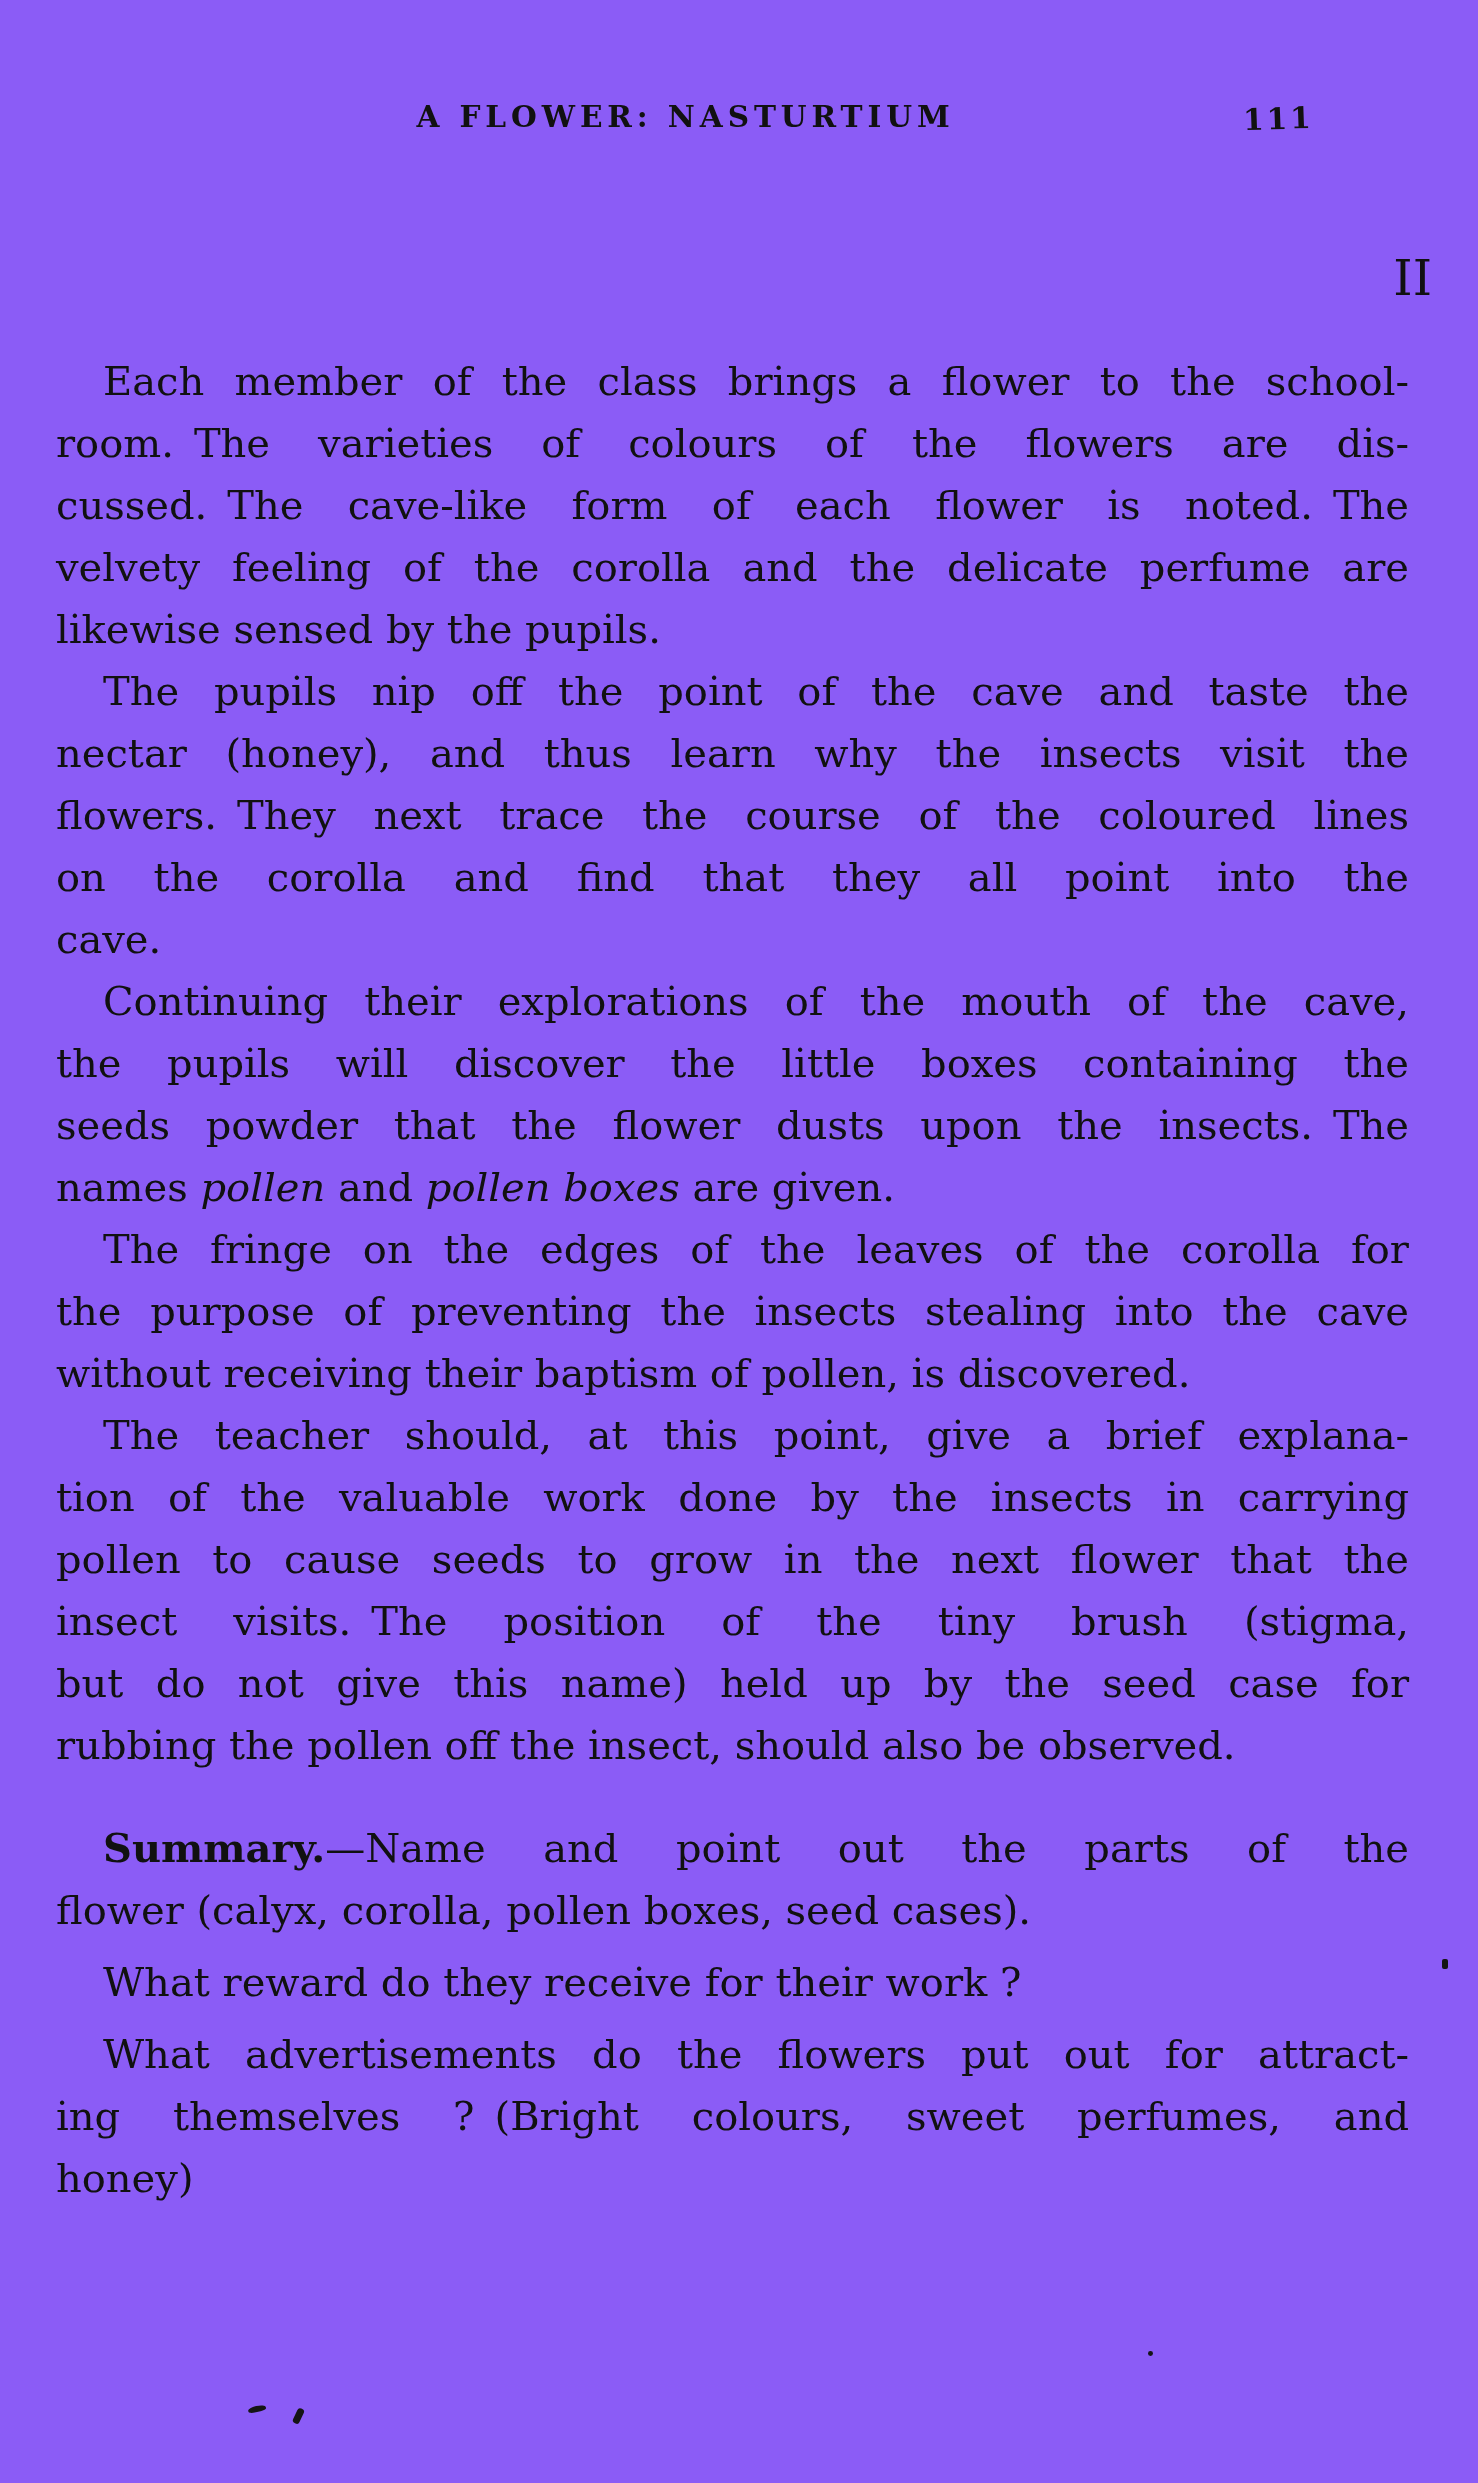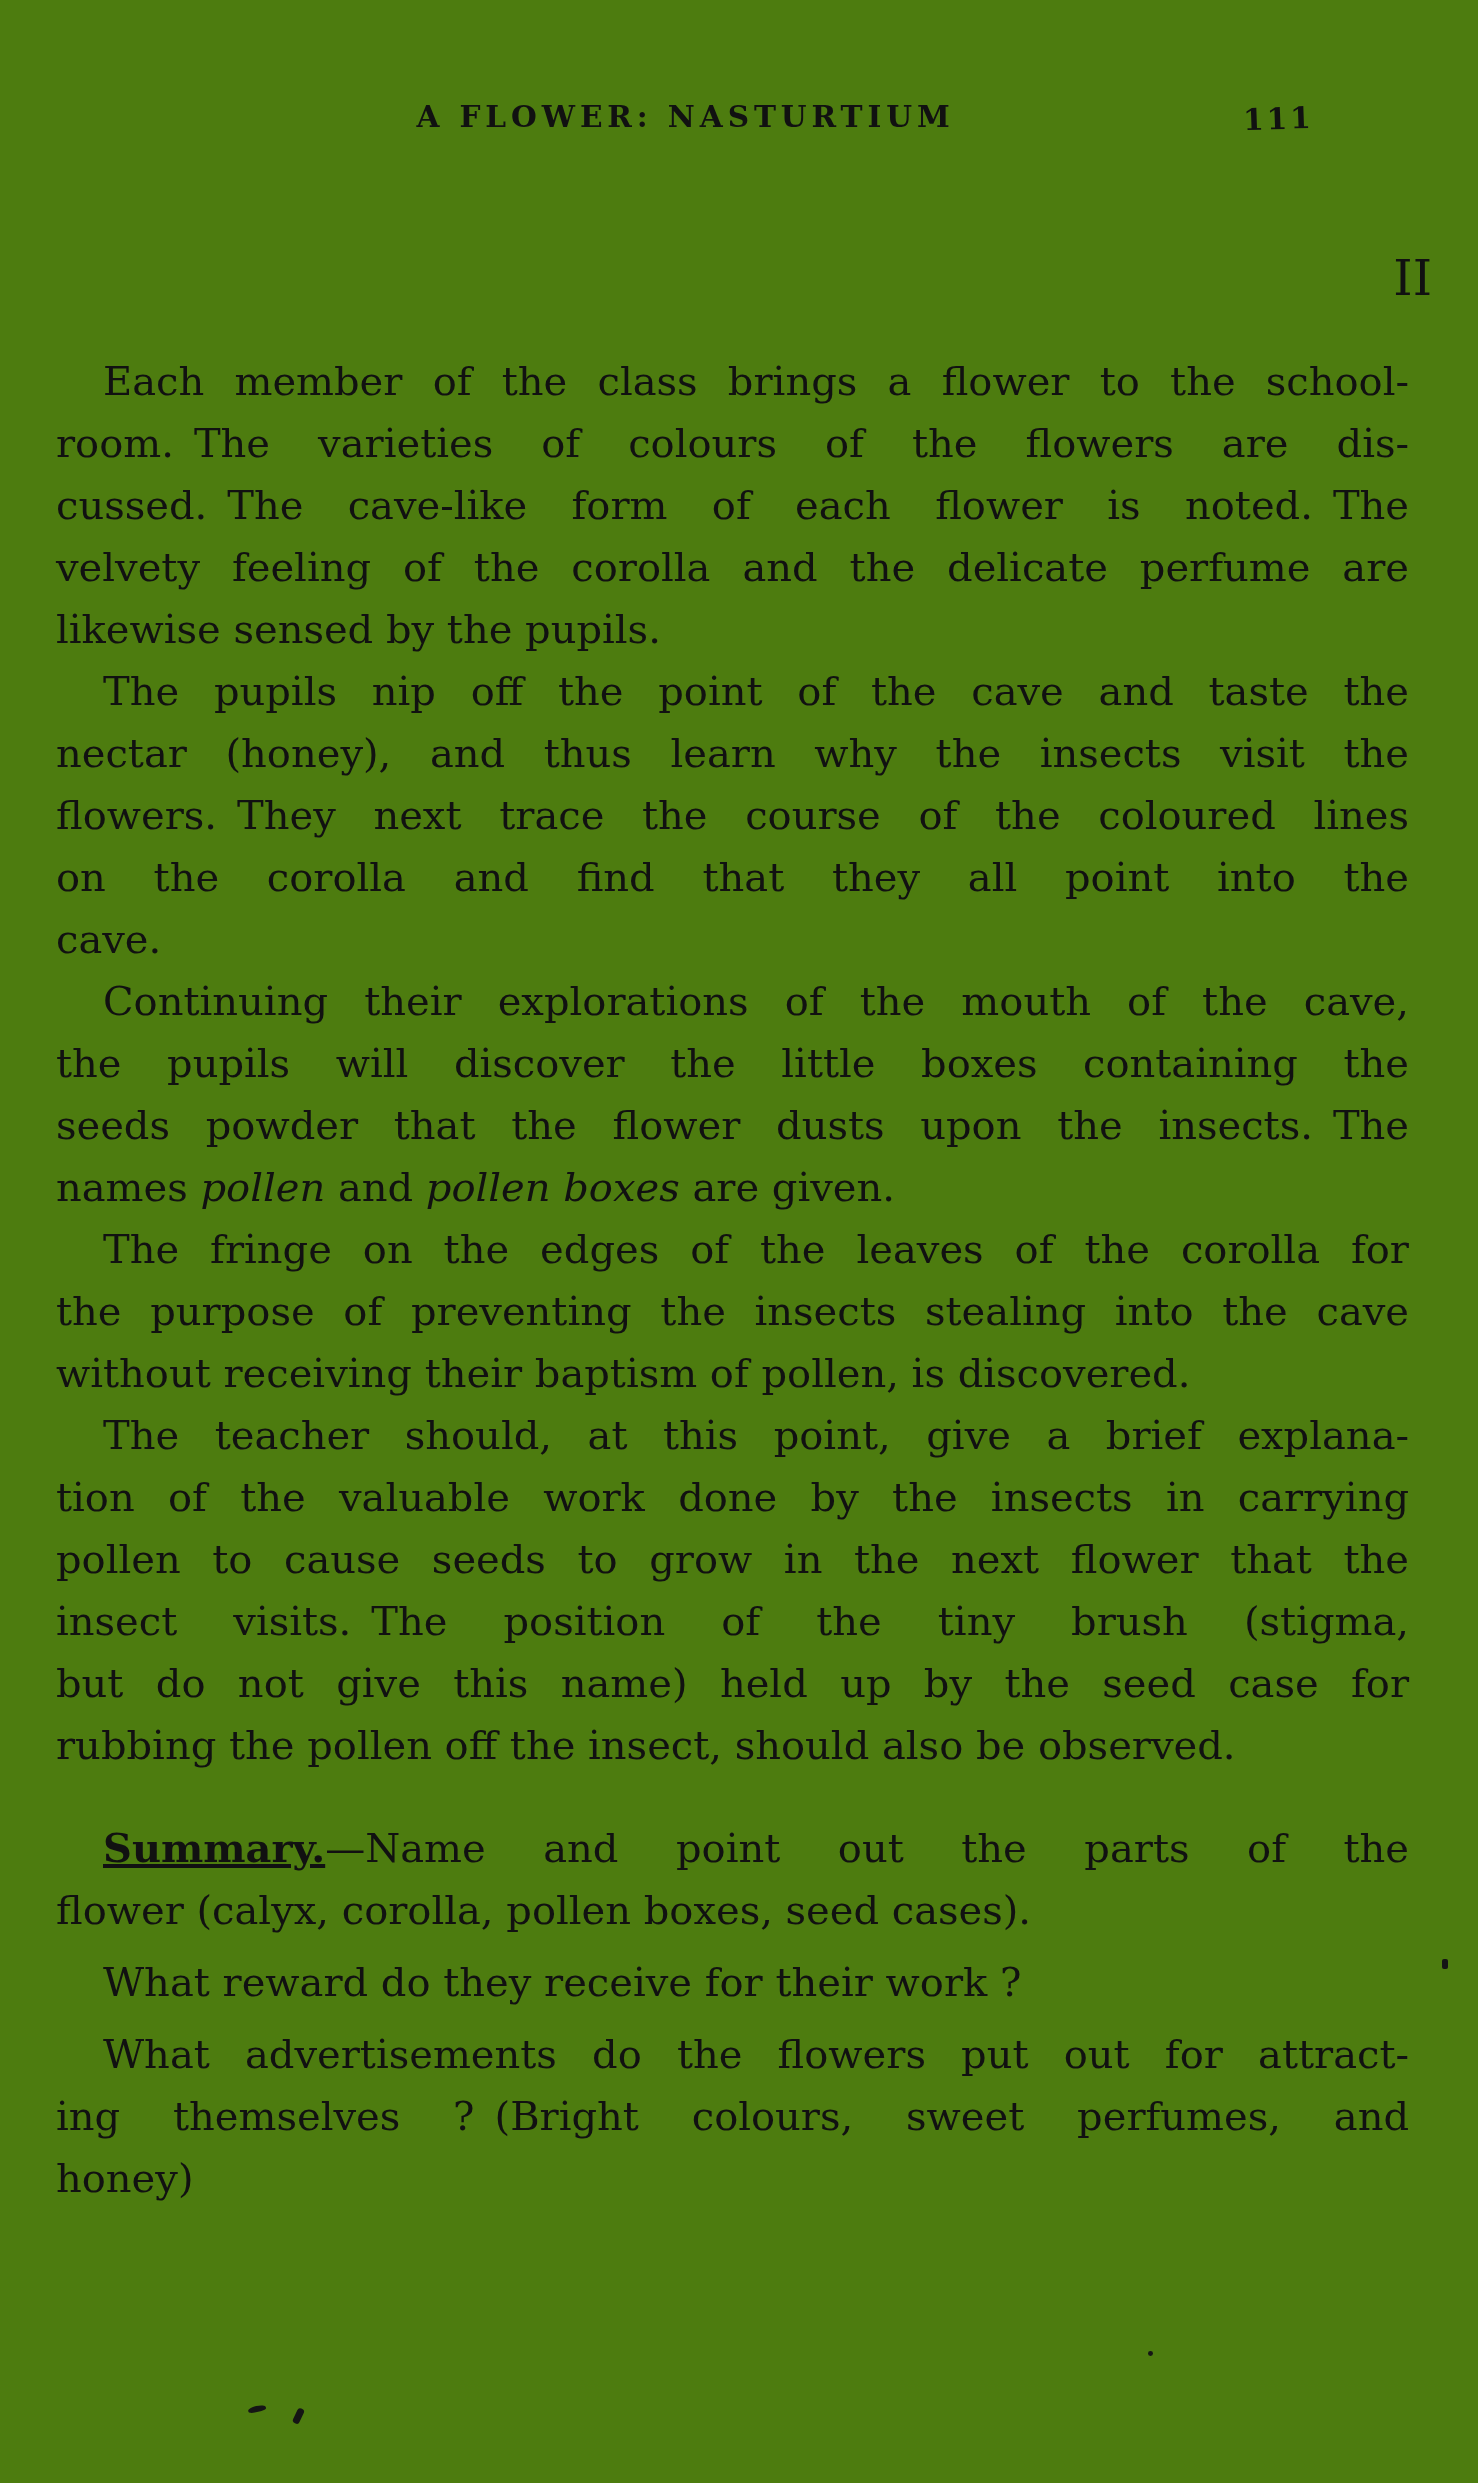--- a/index.html
+++ b/index.html
@@ -4,21 +4,21 @@
 <style>
   html, body {
     margin: 0;
     padding: 0;
     background: #ffffff;
   }
   .page {
     position: relative;
     width: 1479px;
     height: 2483px;
-    background: #4d7c0f;
+    background: #8b5cf6;
     color: #111111;
     font-family: "DejaVu Serif", "Liberation Serif", serif;
     overflow: hidden;
   }
   .header {
     position: absolute;
     top: 99px;
     left: 0;
     width: 100%;
     height: 39px;
@@ -68,21 +68,21 @@
     text-align-last: justify;
     -moz-text-align-last: justify;
     white-space: normal;
   }
   .line.last {
     text-align-last: left;
     -moz-text-align-last: left;
   }
   .line.indent { text-indent: 47px; }
   .italic { font-style: italic; }
-  .bold { font-weight: 700; text-decoration: underline; }
+  .bold { font-weight: 700; }
   .ink-speck {
     position: absolute;
     background: #151515;
   }
   .speck-1 {
     left: 248px; top: 2406px;
     width: 17.7px; height: 5.9px;
     border-radius: 60% 60% 40% 40%;
     transform: rotate(-12deg);
   }

